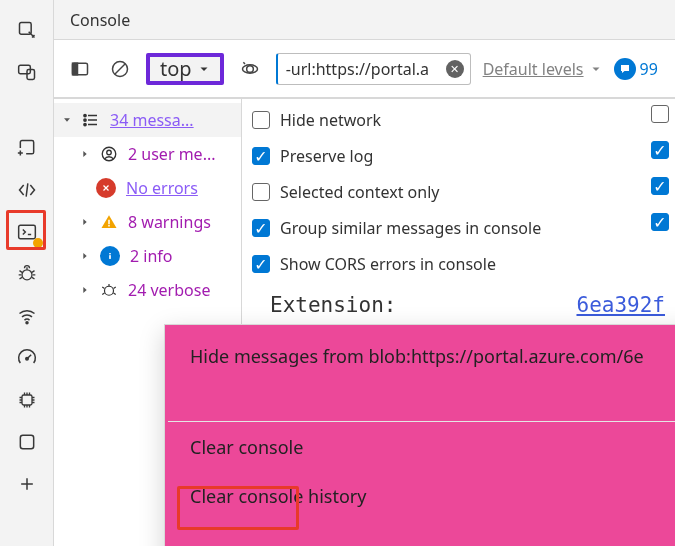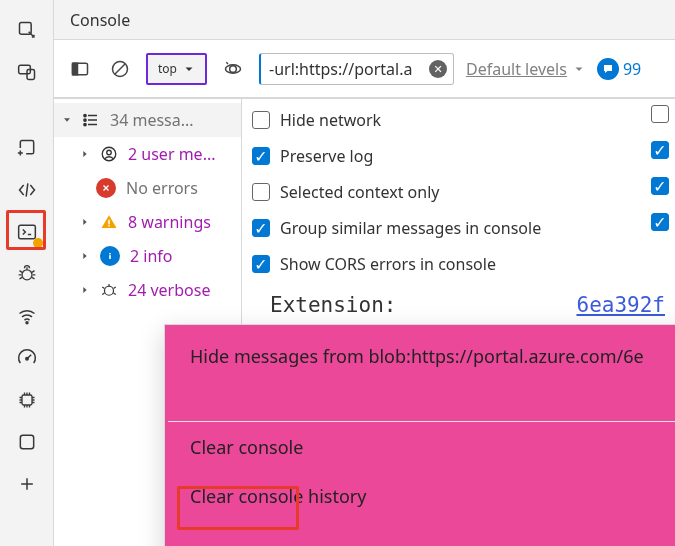--- a/index.html
+++ b/index.html
@@ -76,25 +76,25 @@
   }
   .tb-btn {
     width: 28px; height: 28px;
     display: flex; align-items: center; justify-content: center;
     color: #444;
     cursor: pointer;
   }
   .context-picker {
     height: 32px;
     background: #f3f3f3;
-    border: 2px solid #6d28d9;
+    border: 4px solid #6d28d9;
     border-radius: 2px;
     display: flex; align-items: center;
     padding: 0 10px;
-    font-size: 12px;
+    font-size: 20px;
     color: #333;
     cursor: pointer;
     gap: 6px;
   }
   .filter-input {
     flex: 1;
     height: 32px;
     border: 1px solid #bdbdbd;
     border-left: 2px solid #0078d4;
     border-radius: 3px;
@@ -157,21 +157,21 @@
     gap: 10px;
     font-size: 16px;
     color: #333;
     cursor: pointer;
     white-space: nowrap;
     overflow: hidden;
   }
   .grow.header { background: #f3f3f3; }
   .grow.child { padding-left: 26px; }
   .grow .count { color: #a21caf; }
-  .grow .label { color: #737373; }
+  .grow .label { color: #8b5cf6; text-decoration: underline; }
   .ico-circle {
     width: 20px; height: 20px; border-radius: 50%;
     display: flex; align-items: center; justify-content: center;
     flex-shrink: 0;
   }
   .ico-error { background: #d63b2c; color:#fff; }
   .ico-info { background: #0078d4; color:#fff; }
   .settings {
     flex: 1;
     padding: 6px 10px;

